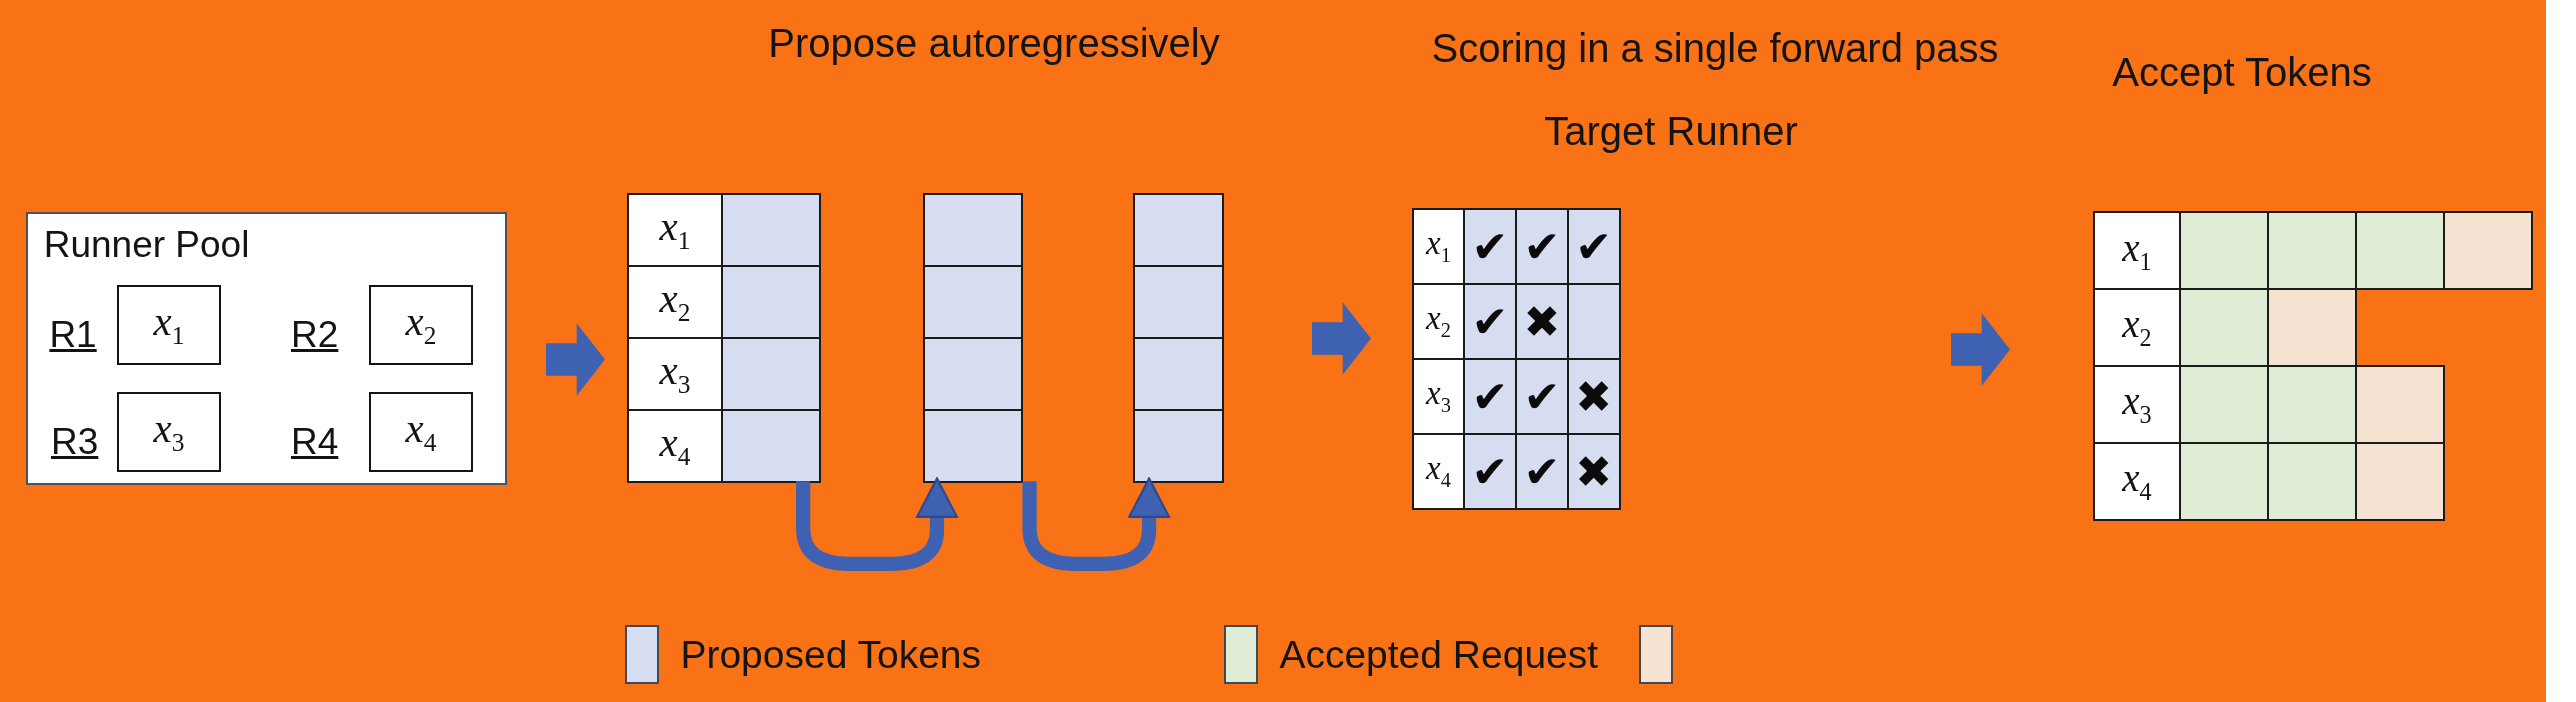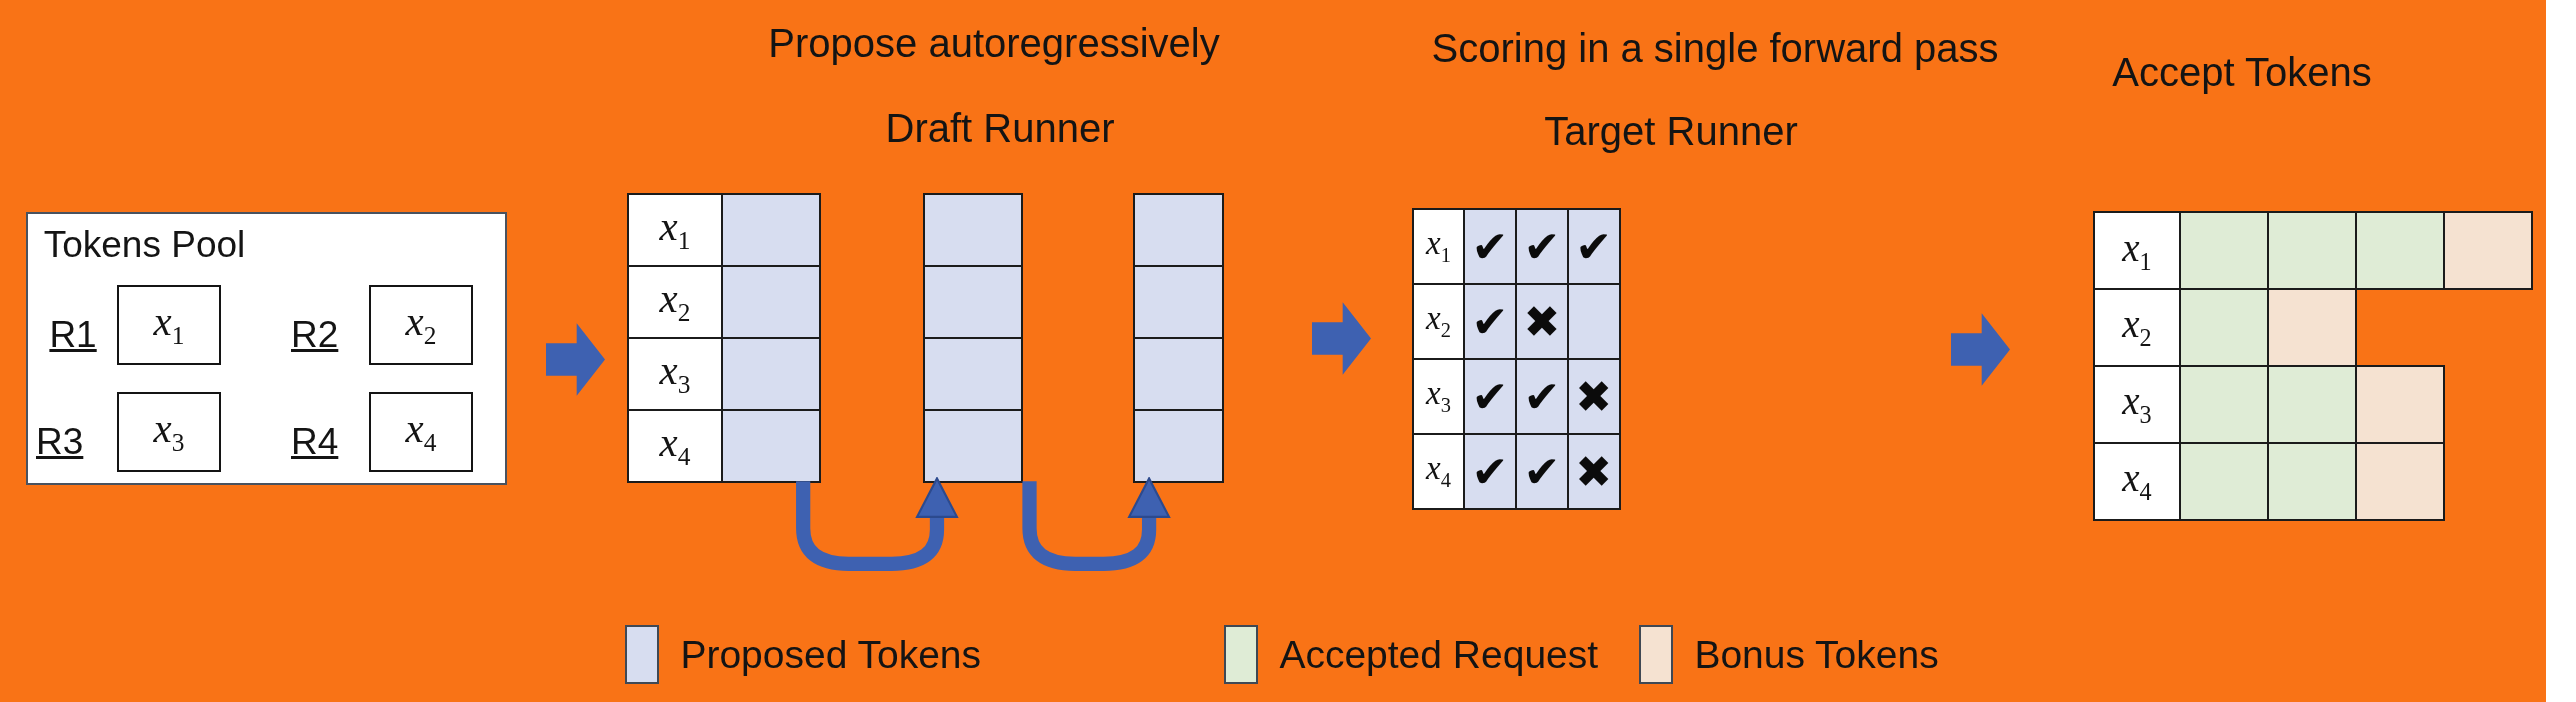--- a/index.html
+++ b/index.html
@@ -26,21 +26,21 @@
   }
   .rp-title{position:absolute; left:15.7px; top:10px; font-size:37px;}
   .rp-label{position:absolute; font-size:37px;text-decoration:underline;}
   .rp-box{
     position:absolute; width:104px; height:80px; border:2.1px solid #141414;
     background:#fff; display:flex; align-items:center; justify-content:center;
     box-sizing:border-box;
   }
   .rp-label.p0{left:21.4px;  top:100px;}  .rp-box.p0{left:89px; top:71px;}
   .rp-label.p1{left:263px; top:100px;}  .rp-box.p1{left:341px; top:71px;}
-  .rp-label.p2{left:8px;  top:207px;}  .rp-box.p2{left:89px; top:178px;}
+  .rp-label.p2{left:23px;  top:207px;}  .rp-box.p2{left:89px; top:178px;}
   .rp-label.p3{left:263px; top:207px;}  .rp-box.p3{left:341px; top:178px;}
 
   
   .token{font-family:"Liberation Serif","DejaVu Serif",serif; font-style:italic; font-size:41px; line-height:1;}
   .token sub{font-size:0.62em; font-style:normal; font-family:"Liberation Serif","DejaVu Serif",serif;}
 
   
   .block-arrow{
     position:absolute; width:59px; height:77px; background:var(--arrow-blue);
     clip-path:polygon(0 29%, 52% 29%, 52% 3%, 100% 50%, 52% 97%, 52% 71%, 0 71%);
@@ -100,27 +100,26 @@
   .swatch.accepted{background:var(--accepted);}
   .swatch.bonus{background:var(--bonus);}
   .legend-label{font-size:39px; color:var(--text); white-space:nowrap;}
 </style>
 </head>
 <body>
 
 <div class="canvas">
 
   <div class="title" id="t-propose">Propose autoregressively</div>
-  <div class="title" id="t-draft">Draft Runner</div>
   <div class="title" id="t-target">Target Runner</div>
   <div class="title" id="t-scoring">Scoring in a single forward pass</div>
   <div class="title" id="t-accept">Accept Tokens</div>
 
   <div class="request-pool">
-    <div class="rp-title">Tokens Pool</div>
+    <div class="rp-title">Runner Pool</div>
     <div id="rp-items">
         <div class="rp-label p0">R1</div>
         <div class="rp-box p0">
           <span class="token"><span>x</span><sub>1</sub></span>
         </div>
         <div class="rp-label p1">R2</div>
         <div class="rp-box p1">
           <span class="token"><span>x</span><sub>2</sub></span>
         </div>
         <div class="rp-label p2">R3</div>
@@ -280,17 +279,16 @@
       <div class="legend-item" id="legend-0">
         <div class="swatch proposed"></div>
         <span class="legend-label">Proposed Tokens</span>
       </div>
       <div class="legend-item" id="legend-1">
         <div class="swatch accepted"></div>
         <span class="legend-label">Accepted Request</span>
       </div>
       <div class="legend-item" id="legend-2">
         <div class="swatch bonus"></div>
-        <span class="legend-label">Bonus Tokens</span>
       </div>
     </div>
 </div>
 
 
 </body></html>

